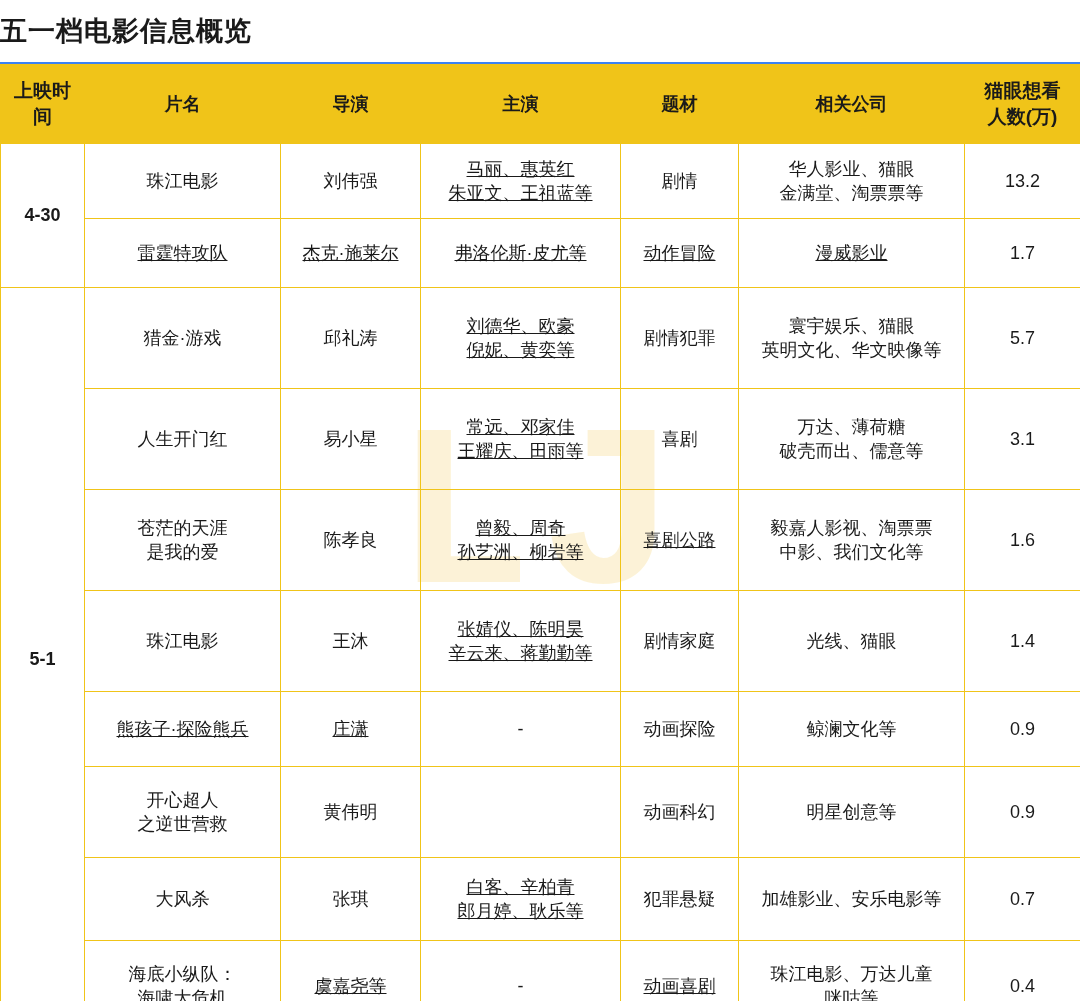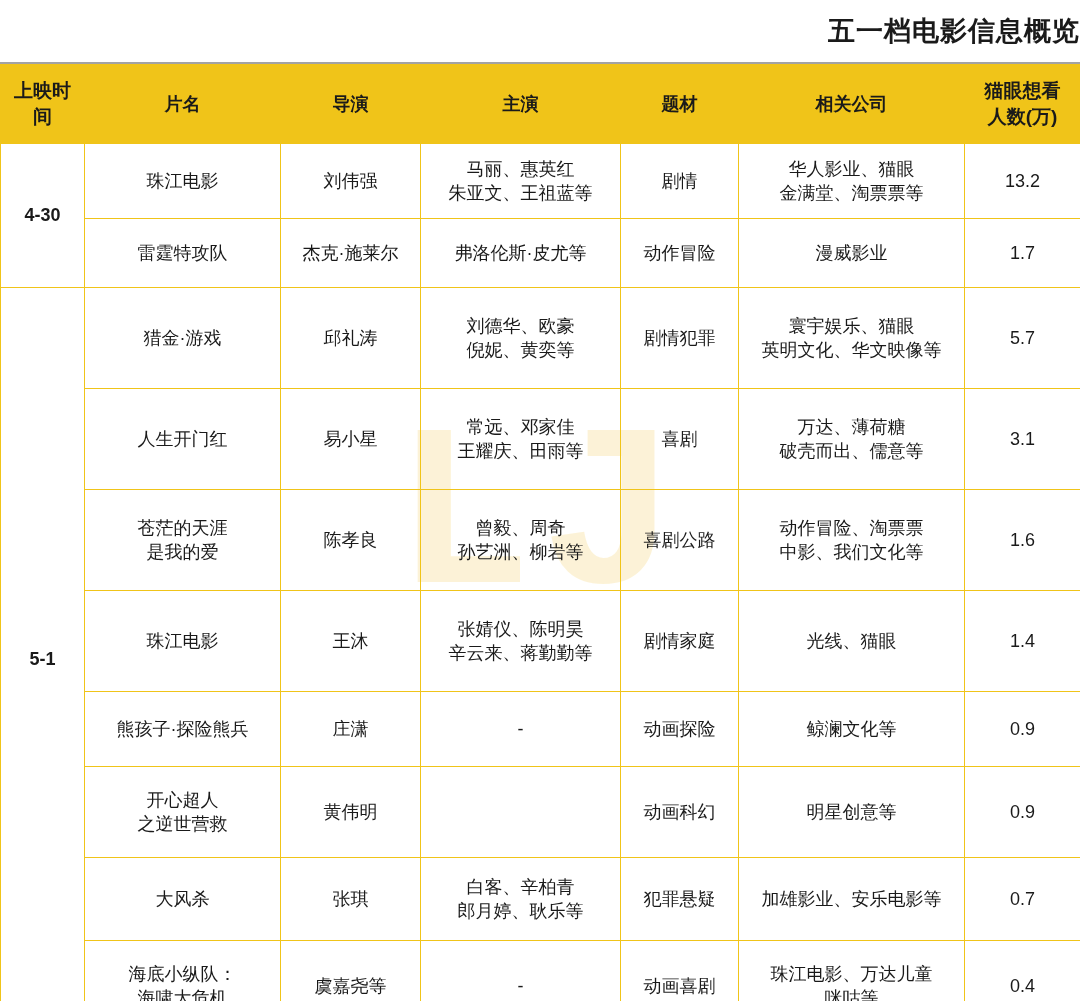--- a/index.html
+++ b/index.html
@@ -57,23 +57,23 @@
   }
   .content {
     position: relative;
     z-index: 2;
     padding: 0;
   }
   .title-bar {
     height: 62px;
     display: flex;
     align-items: center;
-    justify-content: flex-end;
+    justify-content: flex-start;
     background: transparent;
-    border-bottom: 2px solid #a3a3a3;
+    border-bottom: 2px solid #3b82f6;
   }
   .title-bar .title {
     font-size: 27px;
     font-weight: bold;
     color: #1a1a1a;
     letter-spacing: 1px;
   }
   table.movie-table {
     border-collapse: collapse;
     width: 1080px;
@@ -114,20 +114,21 @@
     color: #1a1a1a;
   }
   td.film-title {
     font-size: 20px;
   }
   td.want {
     font-size: 20px;
   }
   .hl {
     color: #e8a317;
+    text-decoration: underline;
   }
   .dash {
     font-size: 20px;
     color: #333;
   }
   tr.r1 td { height: 62px; }
   tr.r2 td { height: 56px; }
   tr.r3 td { height: 88px; }
   tr.r4 td { height: 88px; }
   tr.r5 td { height: 88px; }
@@ -243,21 +244,21 @@
             <span>苍茫的天涯</span><br>
             <span>是我的爱</span>
           </td>
           <td>陈孝良</td>
           <td class="hl">
             <span>曾毅、周奇</span><br>
             <span>孙艺洲、柳岩等</span>
           </td>
           <td class="hl">喜剧公路</td>
           <td>
-            <span>动作冒险、淘票票</span><br>
+            <span>毅嘉人影视、淘票票</span><br>
             <span>中影、我们文化等</span>
           </td>
           <td class="want">1.6</td>
         </tr>
 
         <tr class="r6">
           <td class="film-title">珠江电影</td>
           <td>王沐</td>
           <td class="hl">
             <span>张婧仪、陈明昊</span><br>

